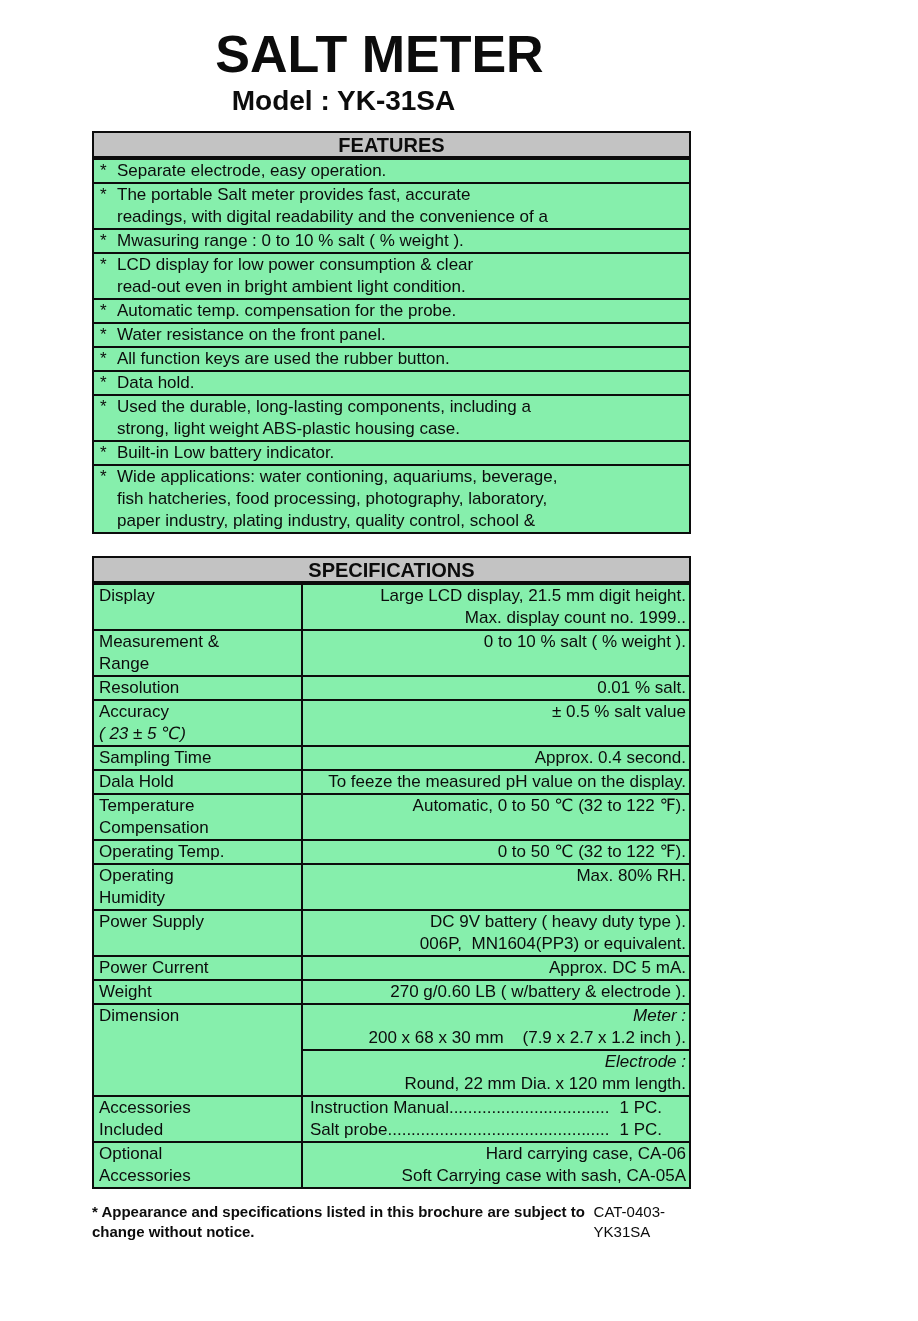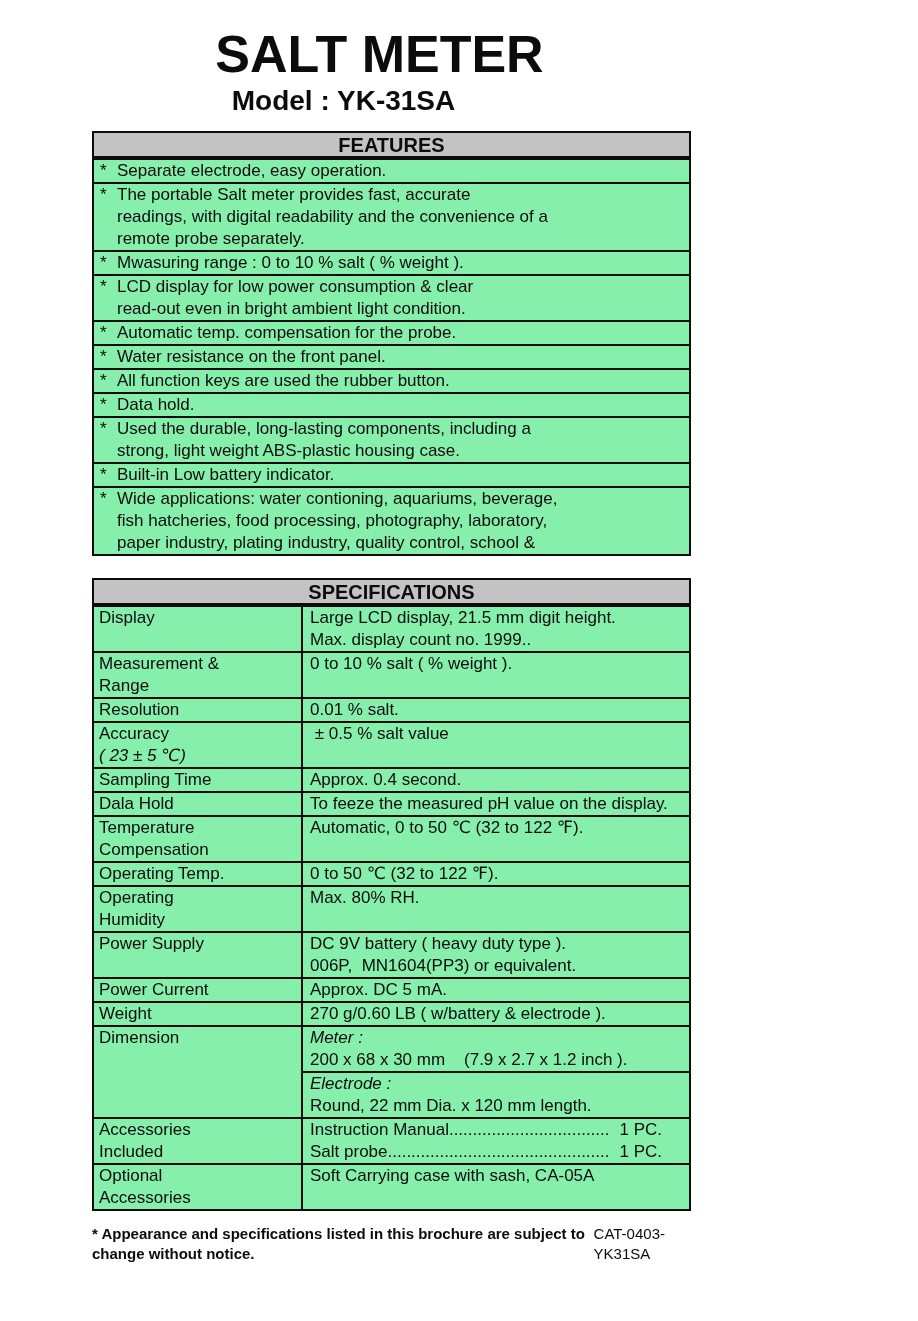--- a/index.html
+++ b/index.html
@@ -54,21 +54,21 @@
   }
 
   
   .srow { display: flex; border-top: 2px solid #0c0c0c; align-items: stretch; }
   .srow:first-of-type { border-top: none; }
   .slabel {
     flex: 0 0 209px; width: 209px;
     border-right: 2px solid #0c0c0c;
     padding-left: 5px; padding-right: 3px;
   }
-  .svalue { flex: 1; min-width: 0; }
+  .svalue { flex: 1; min-width: 0; text-align: right; }
   .vseg { padding-left: 7px; padding-right: 3px; }
   .vseg.divided { border-top: 2px solid #0c0c0c; }
   .italic { font-style: italic; }
 
   .flexline { display: flex; align-items: baseline; }
   .acc-text { flex: 1; min-width: 0; overflow: hidden; white-space: nowrap; }
   .acc-qty { flex: 0 0 auto; padding-right: 24px; padding-left: 8px; white-space: nowrap; }
 
   
   .footer {
@@ -94,21 +94,20 @@
         <span class="fstar">*</span>
         <div class="flines">
             <div class="line">Separate electrode, easy operation.</div>
           </div>
       </div>
       <div class="frow">
         <span class="fstar">*</span>
         <div class="flines">
           <div class="line">The portable Salt meter provides fast, accurate</div>
           <div class="line">readings, with digital readability and the convenience of a</div>
-          <div class="line">remote probe separately.</div>
         </div>
       </div>
       <div class="frow">
         <span class="fstar">*</span>
         <div class="flines">
             <div class="line">Mwasuring range : 0 to 10 % salt ( % weight ).</div>
           </div>
       </div>
       <div class="frow">
         <span class="fstar">*</span>
@@ -340,20 +339,21 @@
           </div>
       </div>
 
       <div class="srow">
         <div class="slabel">
           <div class="line">Optional</div>
           <div class="line">Accessories</div>
         </div>
         <div class="svalue">
             <div class="vseg">
+          <div class="line">Hard carrying case, CA-06</div>
           <div class="line">Soft Carrying case with sash, CA-05A</div>
         </div>
           </div>
       </div>
     </div>
 
     <div class="footer">
       <span class="footer-note">* Appearance and specifications listed in this brochure are subject to change without notice.</span>
       <span class="footer-code">CAT-0403-YK31SA</span>
     </div>

